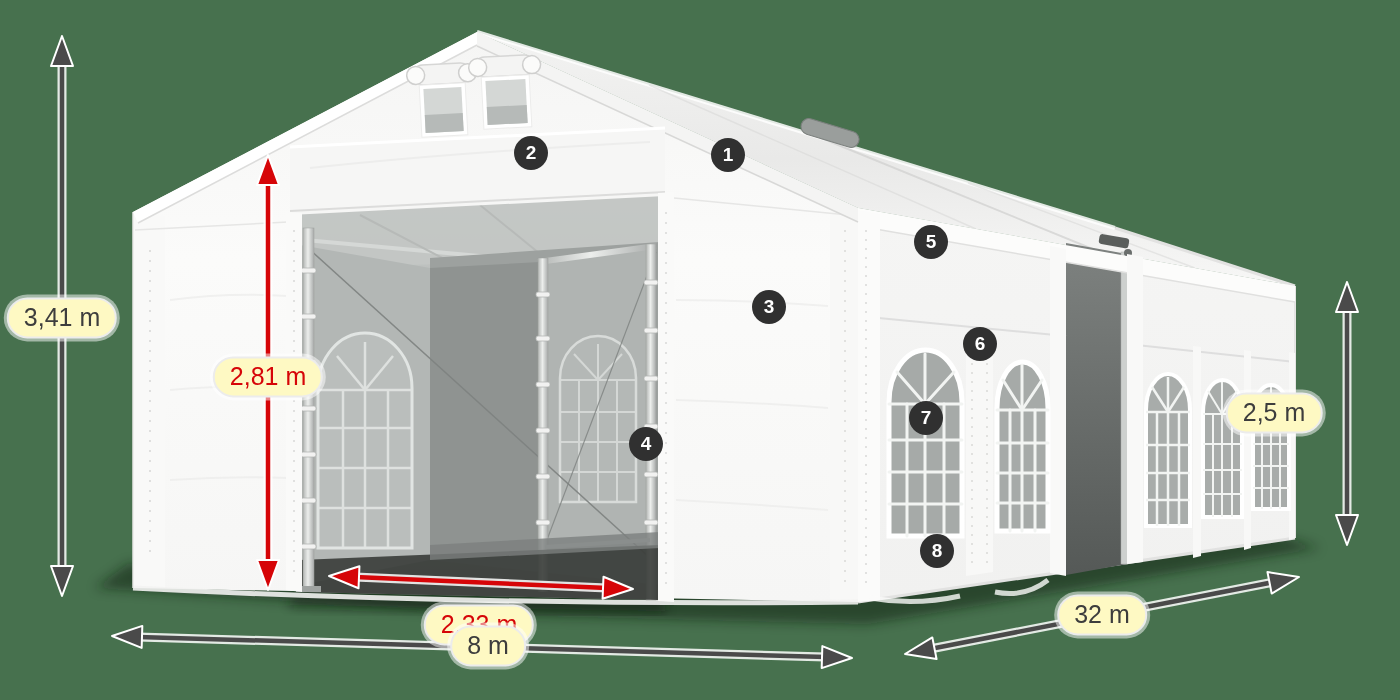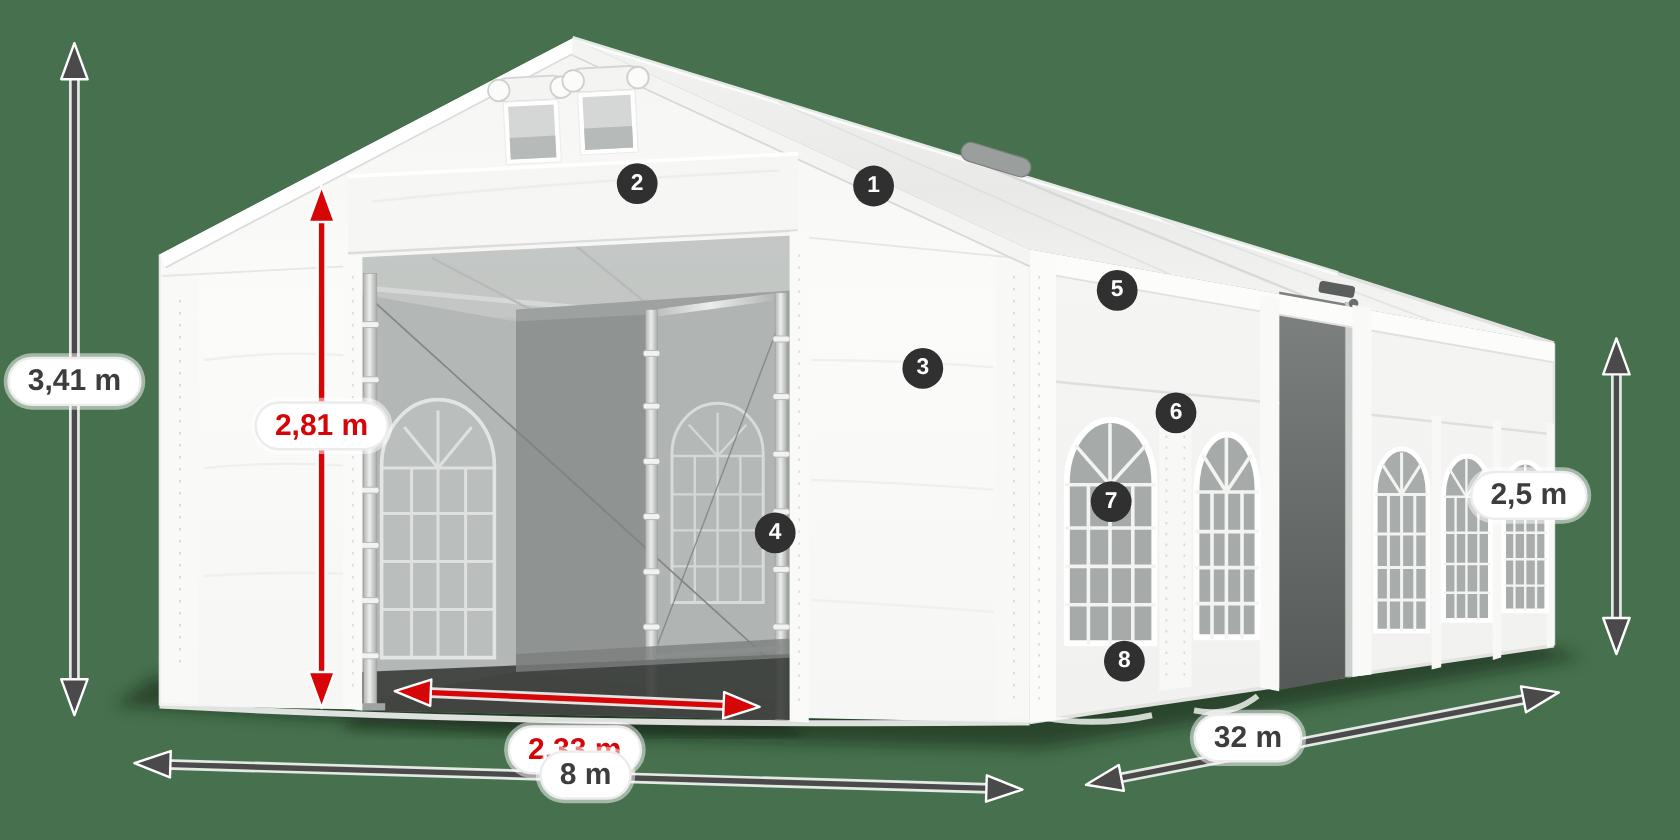--- a/index.html
+++ b/index.html
@@ -22,24 +22,24 @@
   .arr .case{stroke:#ffffff;stroke-width:9;stroke-linecap:round;opacity:.85;fill:none;}
   .arr .core{stroke-width:4.5;fill:none;}
   .arr.dark .core{stroke:var(--dimension-dark);}
   .arr.dark .head{fill:var(--dimension-dark);stroke:#ffffff;stroke-width:2;stroke-linejoin:round;}
   .arr.red .core{stroke:var(--dimension-red);}
   .arr.red .head{fill:var(--dimension-red);stroke:#ffffff;stroke-width:2;stroke-linejoin:round;}
 
   
   .pill{
     position:absolute;transform:translate(-50%,-50%);
-    background:#ffffff;border:2px solid #ececec;border-radius:999px;
+    background:#fef9c3;border:2px solid #ececec;border-radius:999px;
     box-shadow:0 0 0 3px rgba(255,255,255,.5);
     padding:3px 15px;white-space:nowrap;
-    font-weight:bold;font-size:25px;line-height:1.25;color:var(--label-text);
+    font-weight:normal;font-size:25px;line-height:1.25;color:var(--label-text);
   }
   .pill.red{color:var(--dimension-red);}
 
   
   .badge{
     position:absolute;transform:translate(-50%,-50%);
     width:34px;height:34px;border-radius:50%;
     background:var(--badge-bg);color:#ffffff;
     display:flex;align-items:center;justify-content:center;
     font-weight:bold;font-size:19px;
@@ -388,24 +388,24 @@
     </g>
     <g class="arr dark">
       <line class="case" x1="1347" y1="306" x2="1347" y2="521"></line>
       <line class="core" x1="1347" y1="306" x2="1347" y2="521"></line>
       <polygon class="head" points="0,0 -11,30 11,30" transform="translate(1347,282)"></polygon>
       <polygon class="head" points="0,0 -11,30 11,30" transform="translate(1347,545) rotate(180)"></polygon>
     </g>
   </svg>
 
   <div class="pill" style="left:62px;top:318px;">3,41 m</div>
-  <div class="pill red" style="left:268px;top:355px;">2,81 m</div>
+  <div class="pill red" style="left:268px;top:377px;">2,81 m</div>
   <div class="pill red" style="left:479px;top:579px;margin-top:46px;">2,33 m</div>
   <div class="pill" style="left:488px;top:646px;">8 m</div>
-  <div class="pill" style="left:1040px;top:615px;">32 m</div>
+  <div class="pill" style="left:1102px;top:615px;">32 m</div>
   <div class="pill" style="left:1274px;top:413px;">2,5 m</div>
 
   <div class="badge" style="left:728px;top:155px;">1</div>
   <div class="badge" style="left:531px;top:153px;">2</div>
   <div class="badge" style="left:769px;top:307px;">3</div>
   <div class="badge" style="left:646px;top:444px;">4</div>
   <div class="badge" style="left:931px;top:242px;">5</div>
   <div class="badge" style="left:980px;top:344px;">6</div>
   <div class="badge" style="left:926px;top:418px;">7</div>
   <div class="badge" style="left:937px;top:551px;">8</div>

